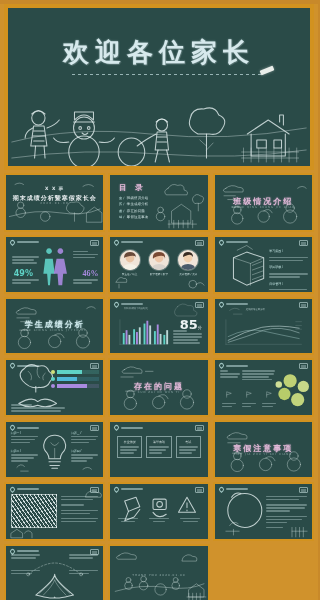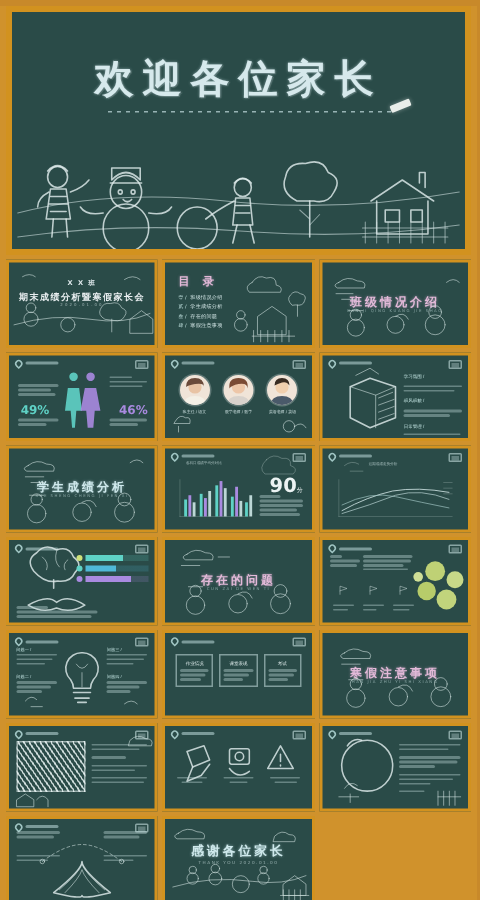--- a/index.html
+++ b/index.html
@@ -113,21 +113,21 @@
   .toc-num { font-size: 3.2px; color: #bfe0de; font-family:"DejaVu Sans",sans-serif; }
   .toc-txt { font-size: 3.4px; color: #d3e6e6; font-family:"DejaVu Sans",sans-serif; letter-spacing:.2px;}
 
   
   .lines { display: flex; flex-direction: column; gap: 1.6px; }
   .lines i { display:block; height:1.4px; background: rgba(200,225,225,.38); border-radius:1px; }
 
   
   .stat-big { font-size: 8px; font-weight: 700; font-family:"DejaVu Sans",sans-serif; }
   .teal { color: #5fd2c6; }
-  .vio { color: #a98ae0; }
+  .vio { color: #a98ae0; font-family: Liberation Serif, serif; }
 
   .bigscore { font-size: 13px; font-weight: 700; color: #ecf3f3; font-family:"DejaVu Sans",sans-serif; }
   .bigscore span { font-size: 4px; font-weight: 400; }
 
   
   .ppl { position:absolute; top: 24%; left: 0; right: 0; display:flex; justify-content: space-evenly; }
   .ppl .av { width: 20px; height: 20px; border-radius: 50%; background: #f0e4d8;
     box-shadow: 0 0 0 1px rgba(255,255,255,.25); position: relative; overflow: hidden; }
   .ppl .cap { font-size: 2.6px; color: #cfe3e3; text-align: center; margin-top: 2px;
     font-family: "DejaVu Sans", sans-serif; }
@@ -449,21 +449,21 @@
               <rect x="40" y="28" width="2" height="20" fill="#bcd7d6"></rect>
             <rect x="45" y="34" width="2" height="14" fill="#5fd2c6"></rect>
               <rect x="48" y="27" width="2" height="21" fill="#a98ae0"></rect>
               <rect x="51" y="37" width="2" height="11" fill="#bcd7d6"></rect>
             <rect x="55" y="38" width="2" height="10" fill="#5fd2c6"></rect>
               <rect x="58" y="33" width="2" height="15" fill="#bcd7d6"></rect>
           </g>
           <path class="ck2" d="M70 8 q5 -5 11 -1 q7 -1 6 5 q6 2 2 6 h-20 q-5 -4 1 -10z" stroke-opacity=".5"></path>
         </svg>
         <div style="position:absolute;right:6%;top:30%;text-align:left">
-          <span class="bigscore">90</span><span class="bigscore"><span>分</span></span>
+          <span class="bigscore">85</span><span class="bigscore"><span>分</span></span>
         </div>
         <div style="position:absolute;right:6%;top:58%;width:30%" class="lines">
             <i style="width:50%"></i>
             <i style="width:100%"></i>
             <i style="width:100%"></i>
             <i style="width:86%"></i>
             <i style="width:94%"></i>
           </div>
       </div>
     </div>
@@ -826,21 +826,20 @@
           </div>
         <div style="position:absolute;right:5%;top:44%;width:30%" class="lines">
             <i style="width:100%"></i>
             <i style="width:68%"></i>
           </div>
       </div>
     </div>
 
     <div class="thumb">
       <div class="th-inner">
-        <div class="endtitle">感谢各位家长</div>
         <div class="endsub">THANK YOU    2020.01.00</div>
         <svg viewBox="0 0 100 58" style="position:absolute;inset:0;width:100%;height:100%">
           <path class="ck2" d="M8 10 q6 -5 13 -1 q7 0 5 5 h-19 q-4 -2 1 -4z"></path>
           <path class="ck2" d="M76 12 q5 -5 10 -1 q6 0 4 5 h-15z"></path>
           <path class="ck2" d="M4 48 Q30 40 60 44 Q82 47 98 40"></path>
           <circle class="ck2" cx="18" cy="42" r="4"></circle>
             <circle class="ck2" cx="18" cy="36" r="2.6"></circle>
           <circle class="ck2" cx="34" cy="42" r="4.5"></circle>
             <circle class="ck2" cx="34" cy="35" r="3"></circle>
           <circle class="ck2" cx="52" cy="46" r="6"></circle>

